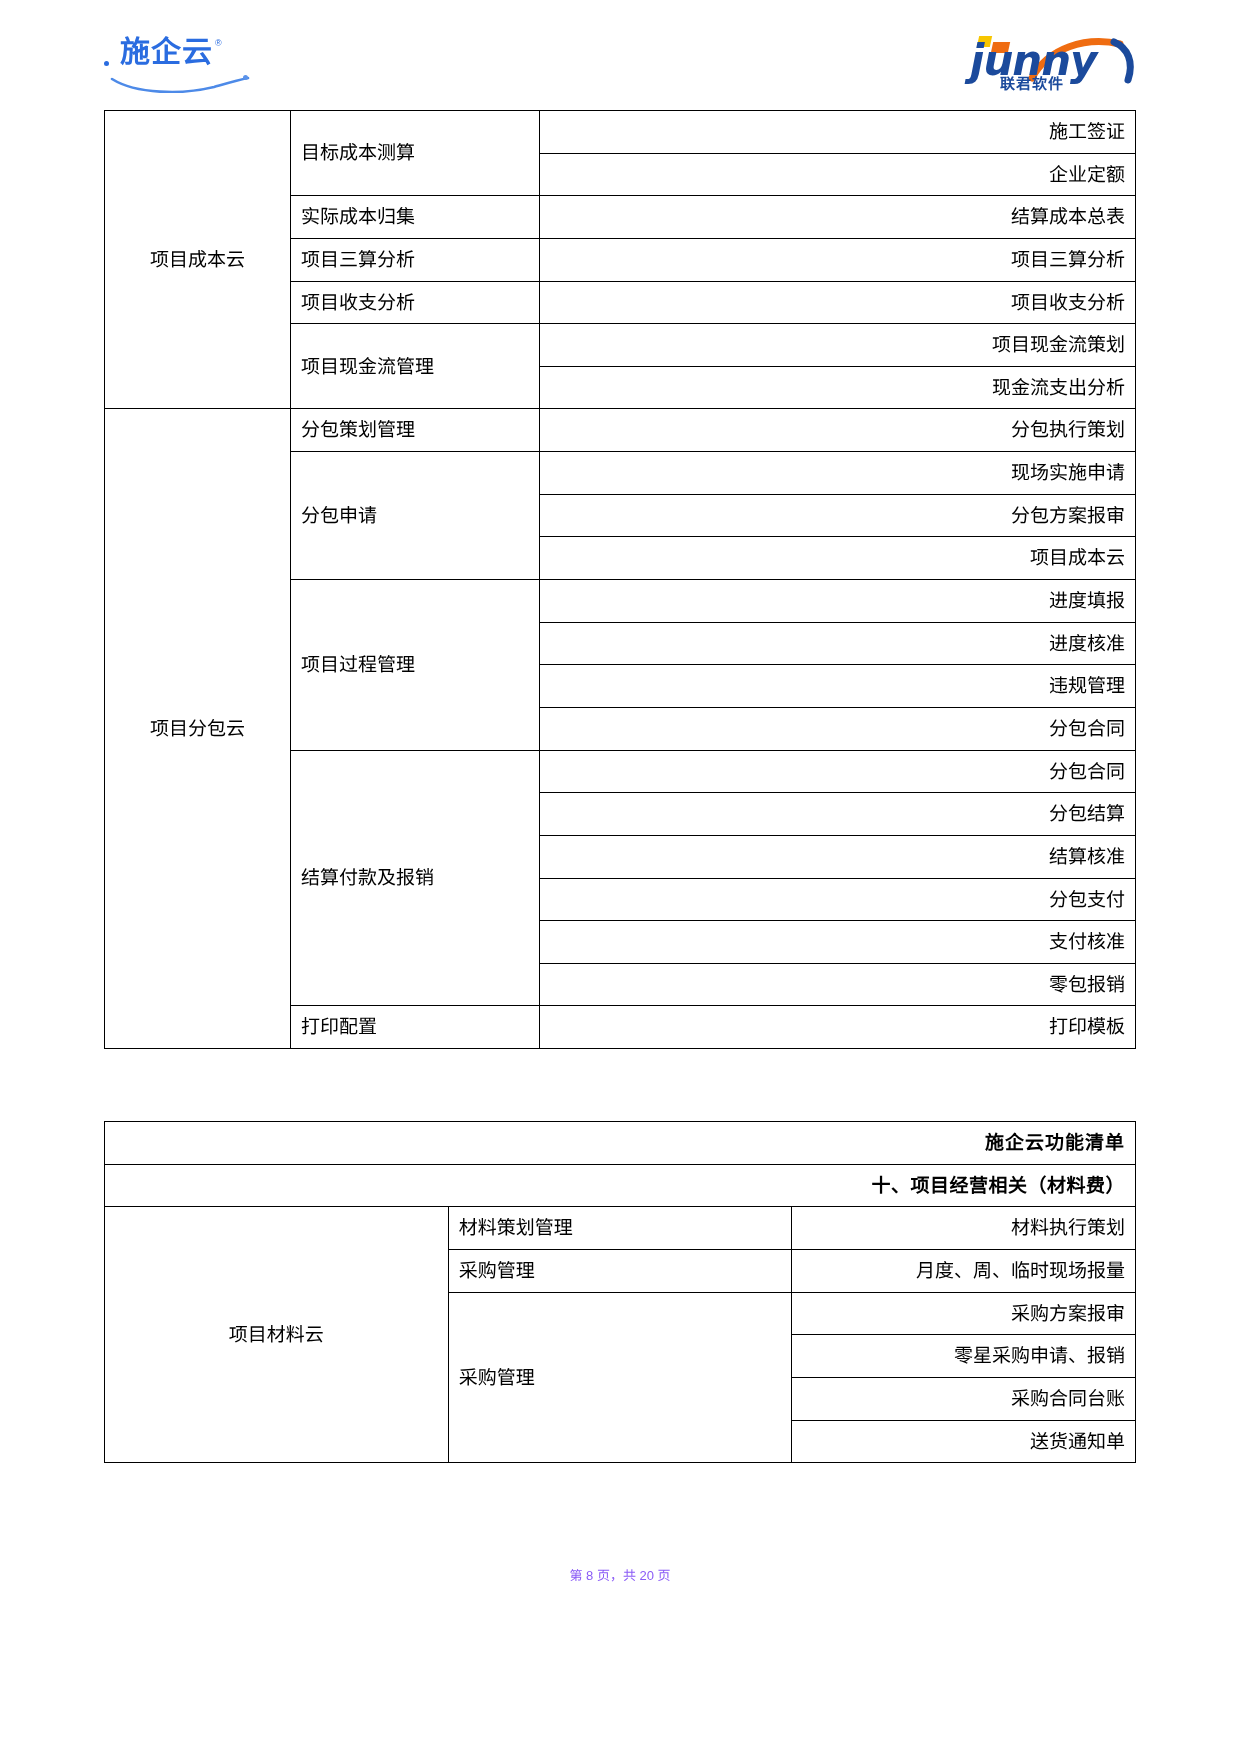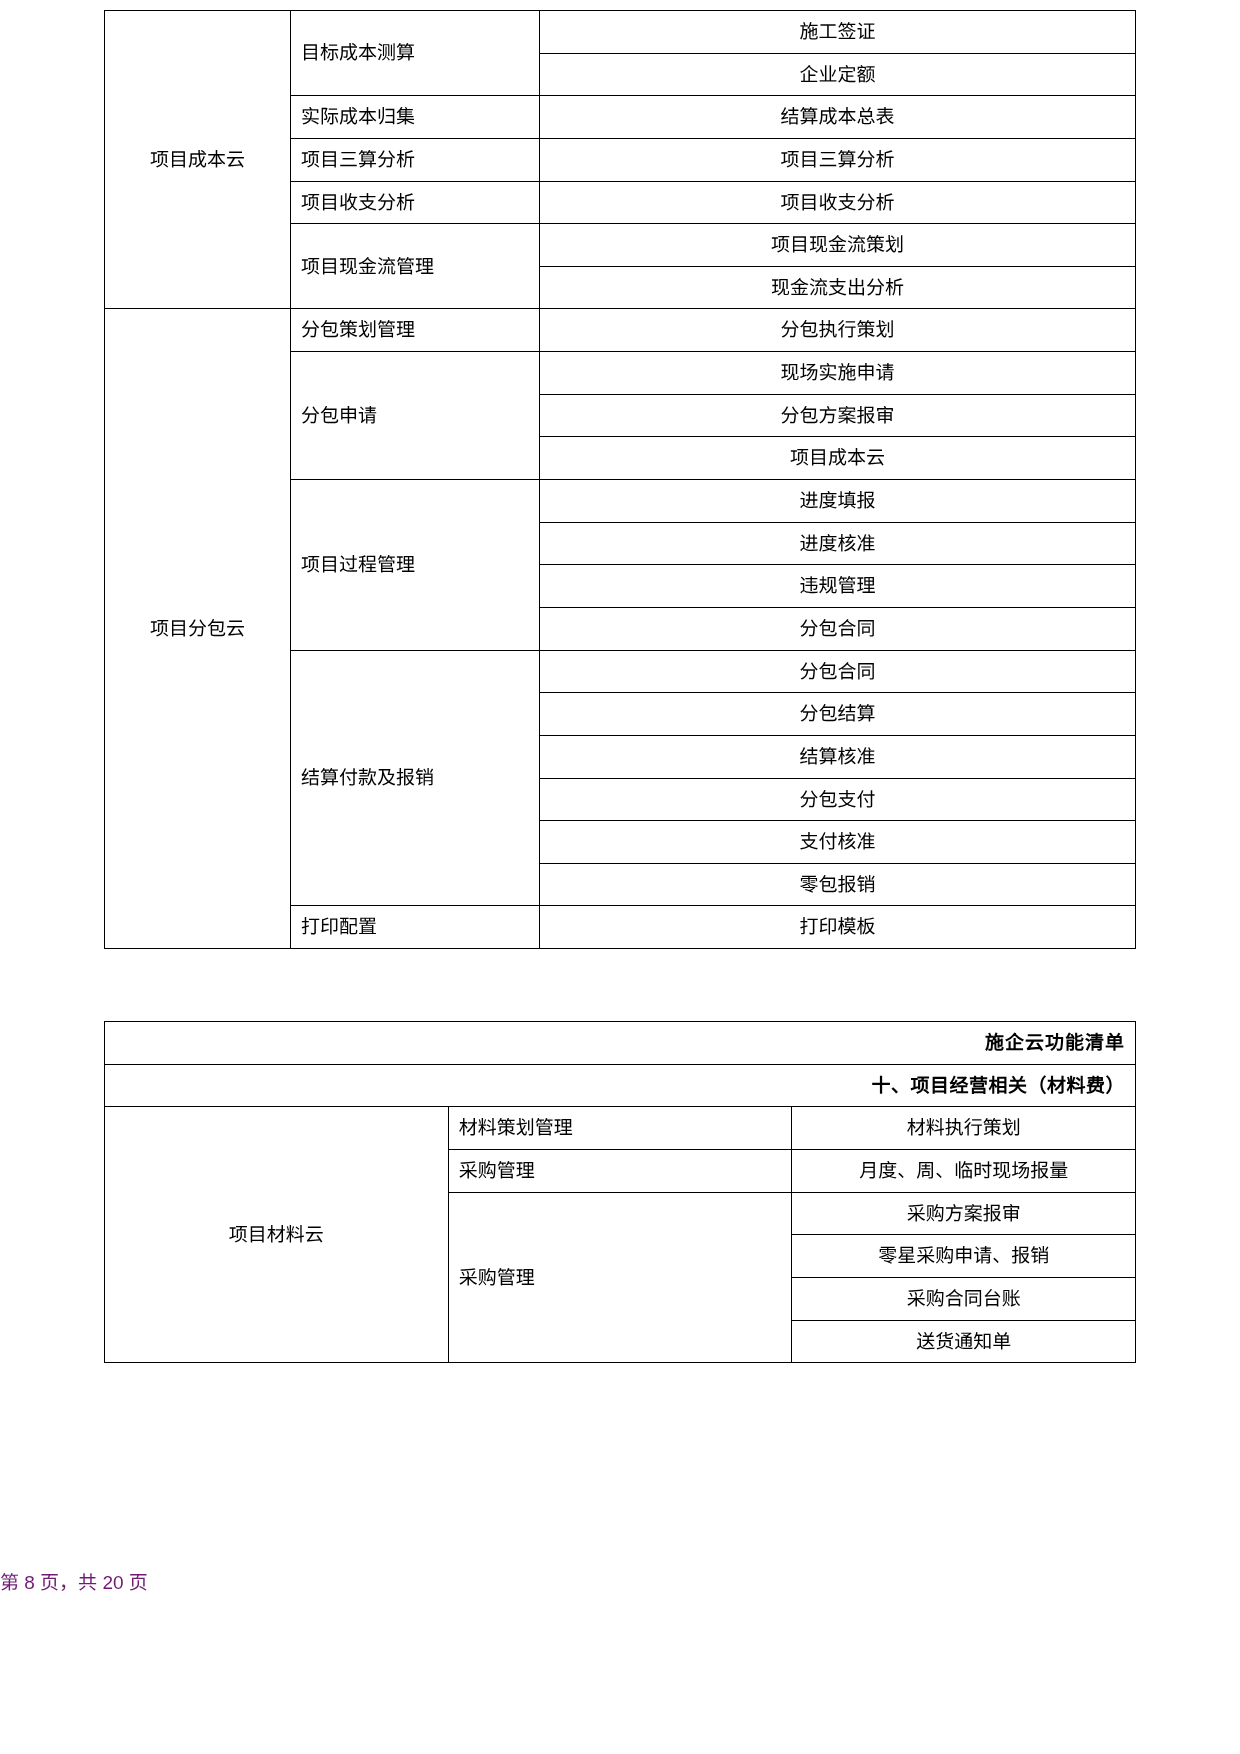--- a/index.html
+++ b/index.html
@@ -152,21 +152,21 @@
     font-size: 19px;
     line-height: 1.35;
     padding: 8px 10px;
     vertical-align: middle;
     font-family: "Liberation Sans", "DejaVu Sans", sans-serif;
     color: #000000;
     height: 24px;
   }
   td.col-a { width: 165px; text-align: center; }
   td.col-b { width: 228px; text-align: left; padding-left: 14px; margin-left: 46px; }
-  td.col-c { text-align: center; padding-left: 14px; }
+  td.col-c { text-align: right; padding-left: 14px; }
 
   td.title-red {
     text-align: right;
     color: #ff0000;
     font-weight: bold;
     font-size: 21px;
     letter-spacing: 1px;
   }
   td.section-red {
     text-align: right;
@@ -178,30 +178,57 @@
   }
 
   .table-block-1 { margin-top: 10px; }
   .gap-between { height: 72px; }
 
   .footer {
     position: absolute;
     left: 0;
     right: 0;
     bottom: 170px;
-    font-size: 19px;
+    text-align: center;
+    font-size: 13px;
     font-family: "Liberation Sans", "DejaVu Sans", sans-serif;
-    color: #701a75;
+    color: #8b5cf6;
   }
 </style>
 </head>
 <body>
 
 <div class="page">
 
+  <div class="header">
+
+    <div class="logo-left">
+      <span class="dot-l"></span>
+      <div class="sq-wrap">
+        <span class="sq-text">施企云</span>
+        <span class="reg">®</span>
+      </div>
+      <svg class="swoosh" viewBox="0 0 142 18">
+        <path d="M2,4 C26,19 72,20 104,12 C118,8 128,5 138,3" stroke="#4d8ae8" stroke-width="2.6" fill="none" stroke-linecap="round"></path>
+      </svg>
+      <span class="dot-r"></span>
+    </div>
+
+    <div class="logo-right">
+      <svg class="arc" viewBox="0 0 110 56">
+        <path d="M4,44 C20,14 58,2 92,10" stroke="#ef6c11" stroke-width="7" fill="none" stroke-linecap="round"></path>
+        <path d="M86,8 C100,14 106,28 100,46" stroke="#1b4a9c" stroke-width="7" fill="none" stroke-linecap="round"></path>
+      </svg>
+      <span class="sq-yellow"></span>
+      <span class="sq-orange"></span>
+      <span class="jn-text">junny</span>
+      <span class="jn-sub">联君软件</span>
+    </div>
+
+  </div>
 
   <div class="table-block-1">
     <table class="fn-table">
       <tbody>
           <tr>
             <td class="col-a" rowspan="7">项目成本云</td>
             <td class="col-b" rowspan="2">目标成本测算</td>
             <td class="col-c">施工签证</td>
           </tr>
           <tr>

